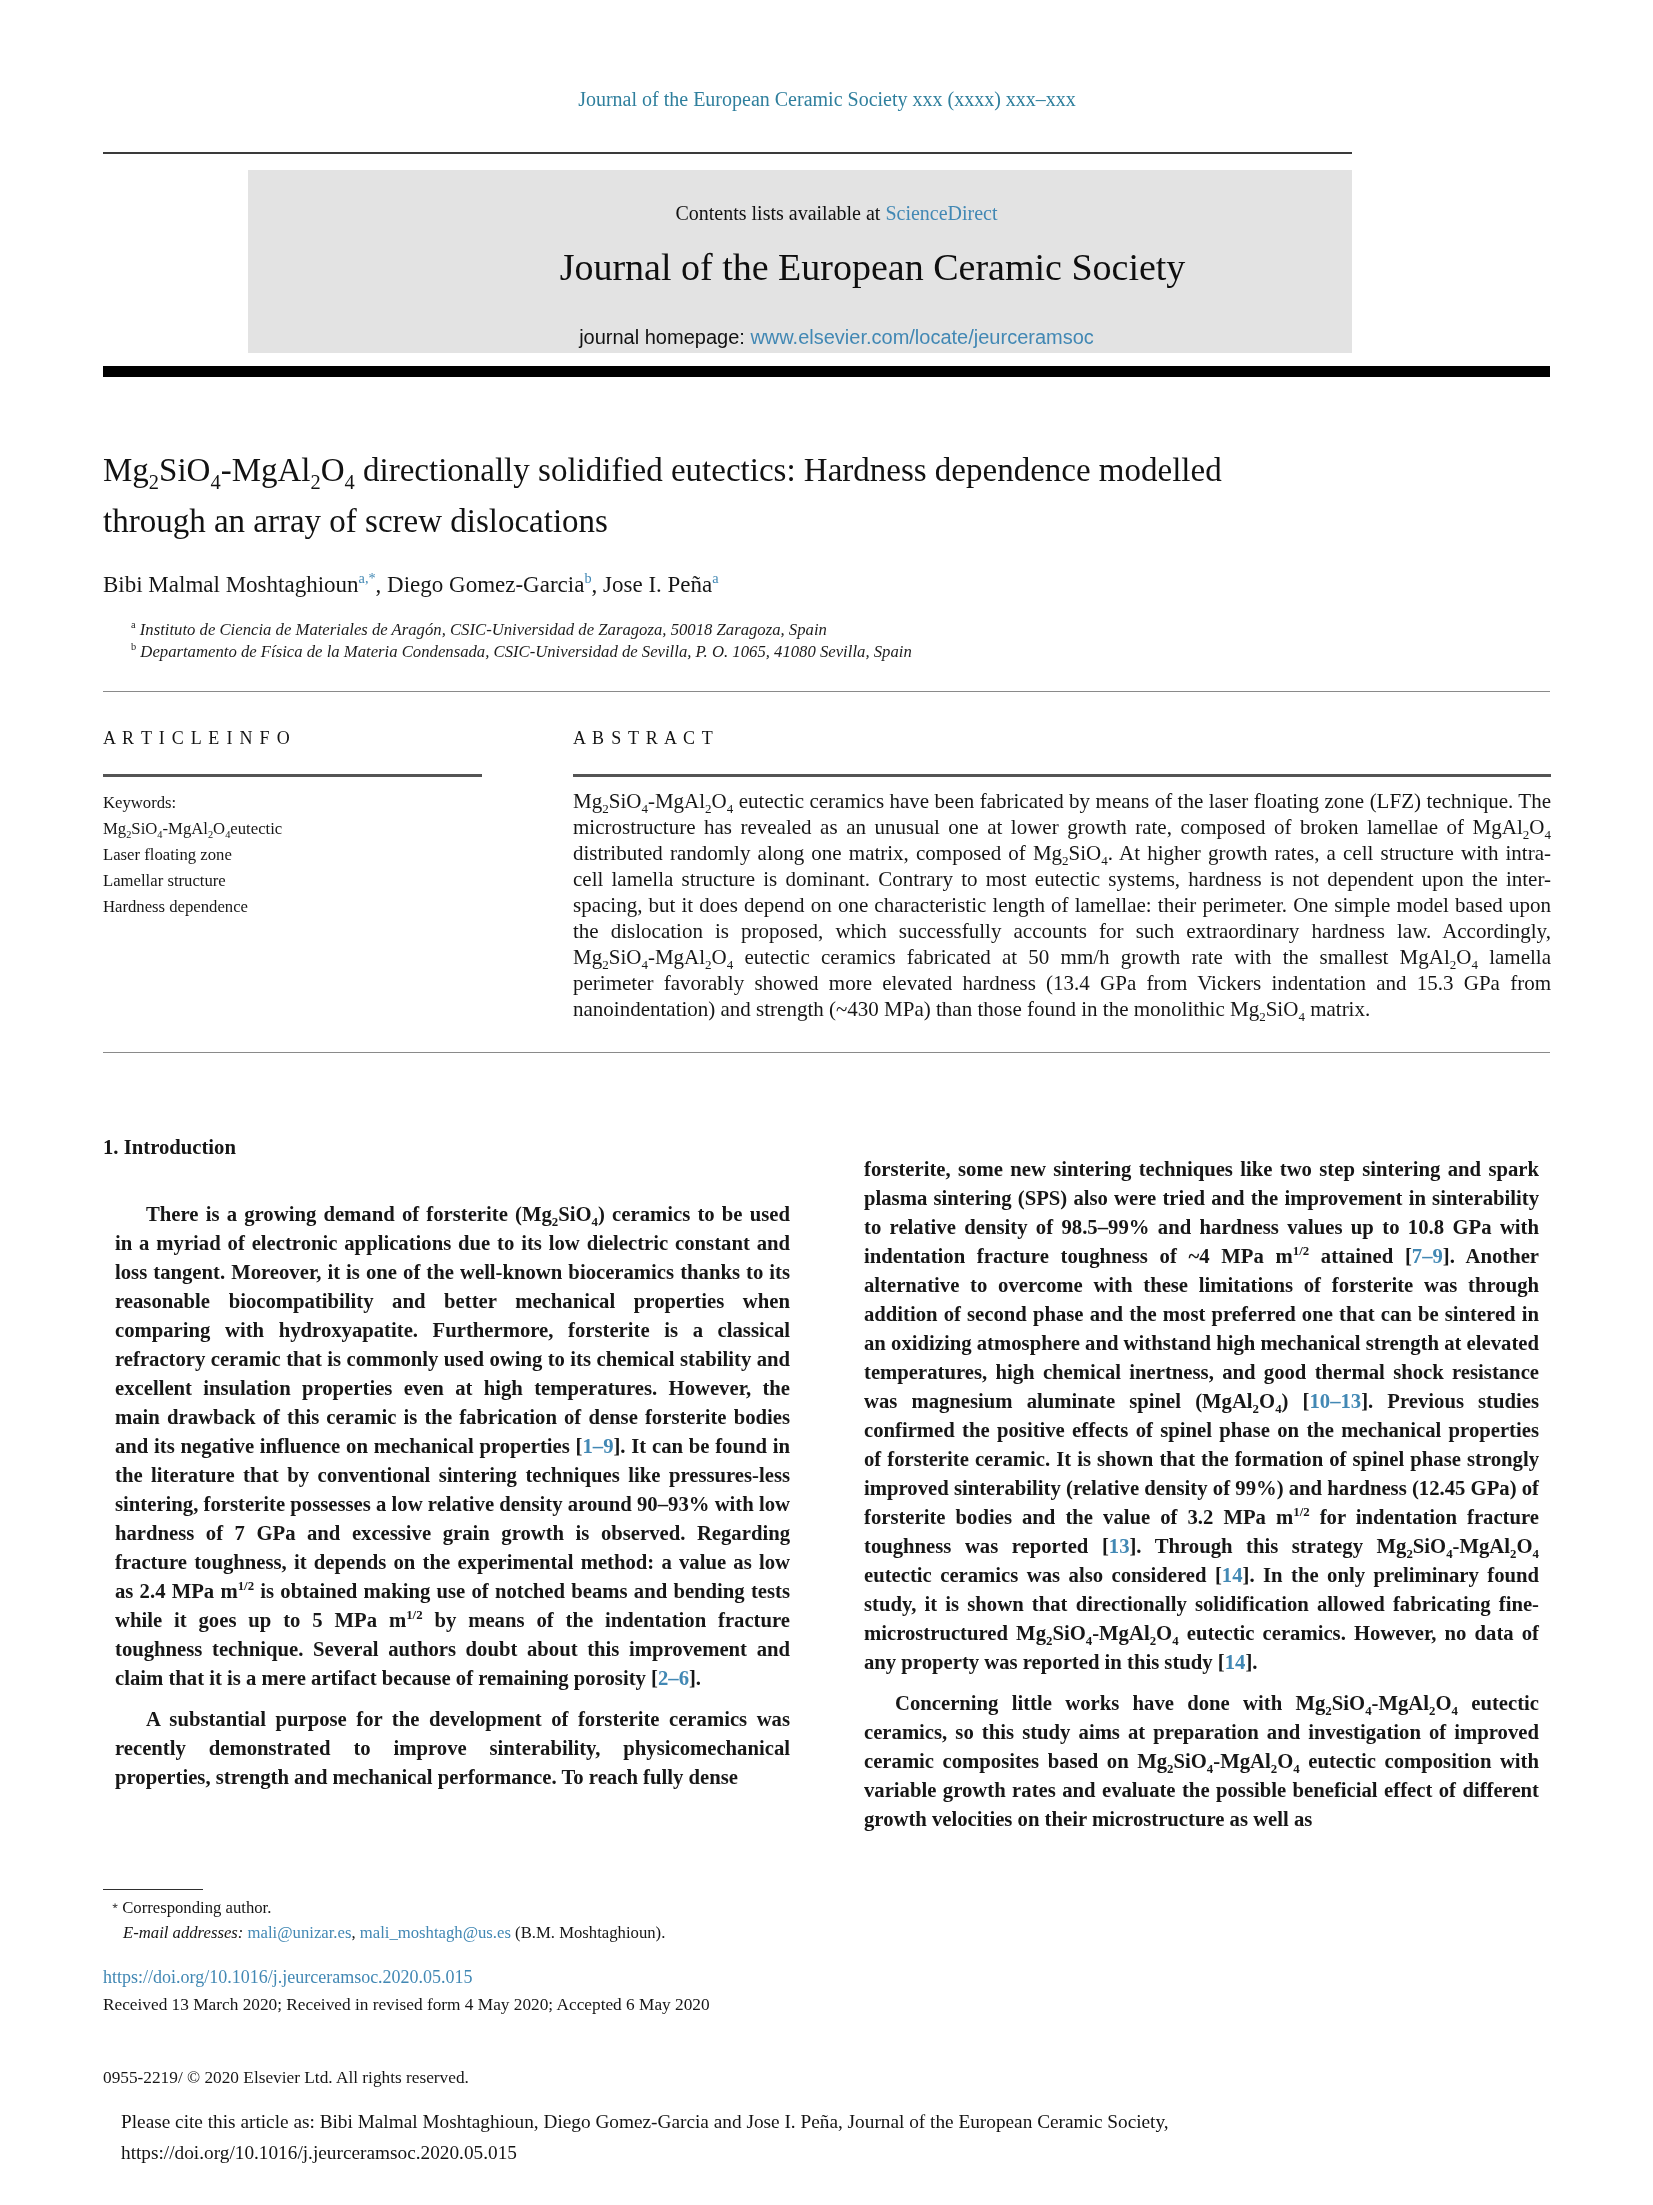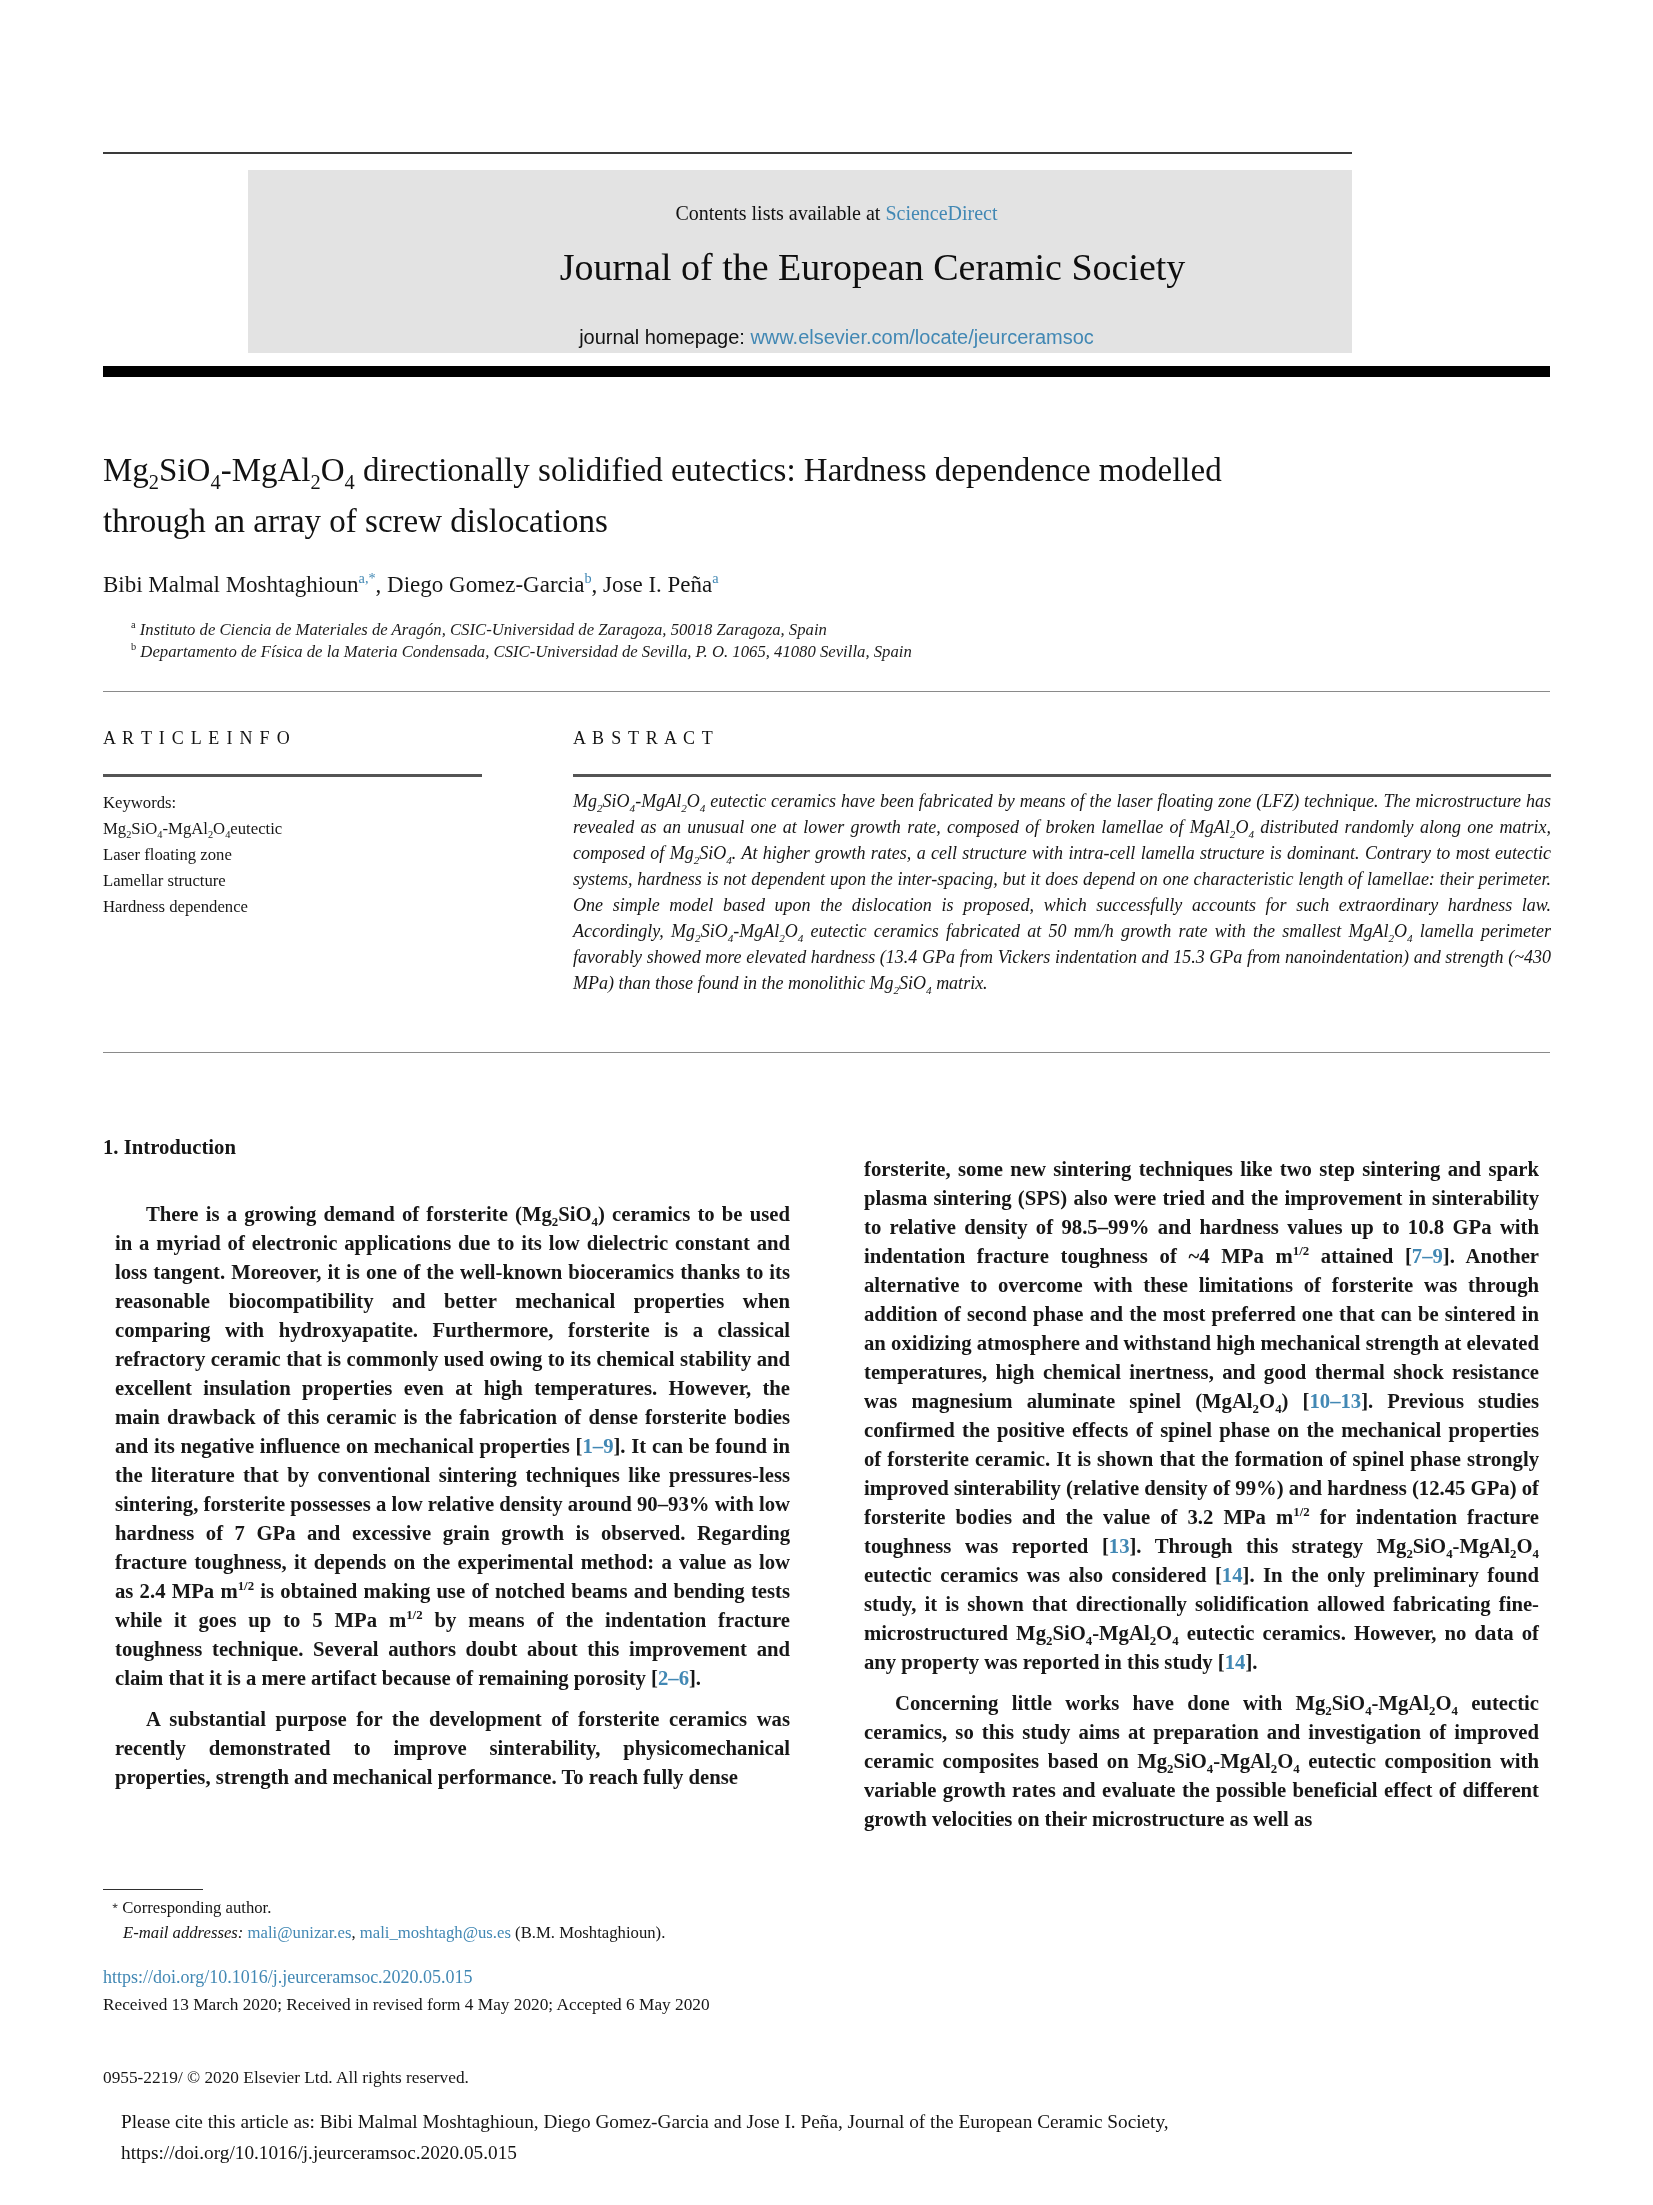--- a/index.html
+++ b/index.html
@@ -34,21 +34,21 @@
   .rule-mid { left:103px; top:691px; width:1447px; height:1.3px; background:var(--rule-gray,#8a8a8a); }
   .sec-hd { font-size:18px; letter-spacing:1.3px; color:#141414; }
   .info-hd { left:103px; top:728px; }
   .abs-hd { left:573px; top:728px; }
   .col-rule { top:774px; height:3.3px; background:#545454; }
   .col-rule-l { left:103px; width:379px; }
   .col-rule-r { left:573px; width:978px; }
 
   .keywords { left:103px; top:790px; width:427px; font-size:16.7px; line-height:26px; }
   .kw-label { }
-  .abstract { left:573px; top:788px; width:978px; font-size:18px; line-height:26px; text-align:justify;font-style:italic; }
+  .abstract { left:573px; top:788px; width:978px; font-size:21px; line-height:26px; text-align:justify; }
   .rule-absbot { left:103px; top:1052px; width:1447px; height:1.3px; background:var(--rule-gray,#8a8a8a); }
 
   .intro-hd { left:103px; top:1136px; font-size:20.7px; font-weight:bold; }
   .bodycol { width:699px; font-size:20.7px; line-height:29px; text-align:justify; color:#171717; }
   .col-left { left:103px; top:1188px; }
   .col-right { left:852px; top:1143px; }
   .bodycol p { margin:12px;font-weight:bold; }
   .bodycol p.indent { text-indent:31px; }
 
   .fn-rule { left:103px; top:1889px; width:100px; height:1.3px; background:#2f2f2f; }
@@ -62,20 +62,21 @@
   .issn-line { left:103px; top:2020px; width:1447px; font-size:17.3px;margin-top:48px; }
 
   .cite-box { left:121px; top:2106px; width:1440px; font-size:19.3px; line-height:31px; color:#131313; }
   .cite-box div { margin:0; }
 </style>
 </head>
 <body>
 
 <div class="page">
 
+  <div class="abs jref">Journal of the European Ceramic Society xxx (xxxx) xxx–xxx</div>
 
   <div class="abs rule-top"></div>
 
   <div class="abs banner">
     <div class="banner-line contents-line">
       <span>Contents lists available at </span><span class="lnk">ScienceDirect</span>
     </div>
     <div class="banner-line jtitle">Journal of the European Ceramic Society</div>
     <div class="banner-line homepage-line">
       <span>journal homepage: </span><span class="lnk">www.elsevier.com/locate/jeurceramsoc</span>

